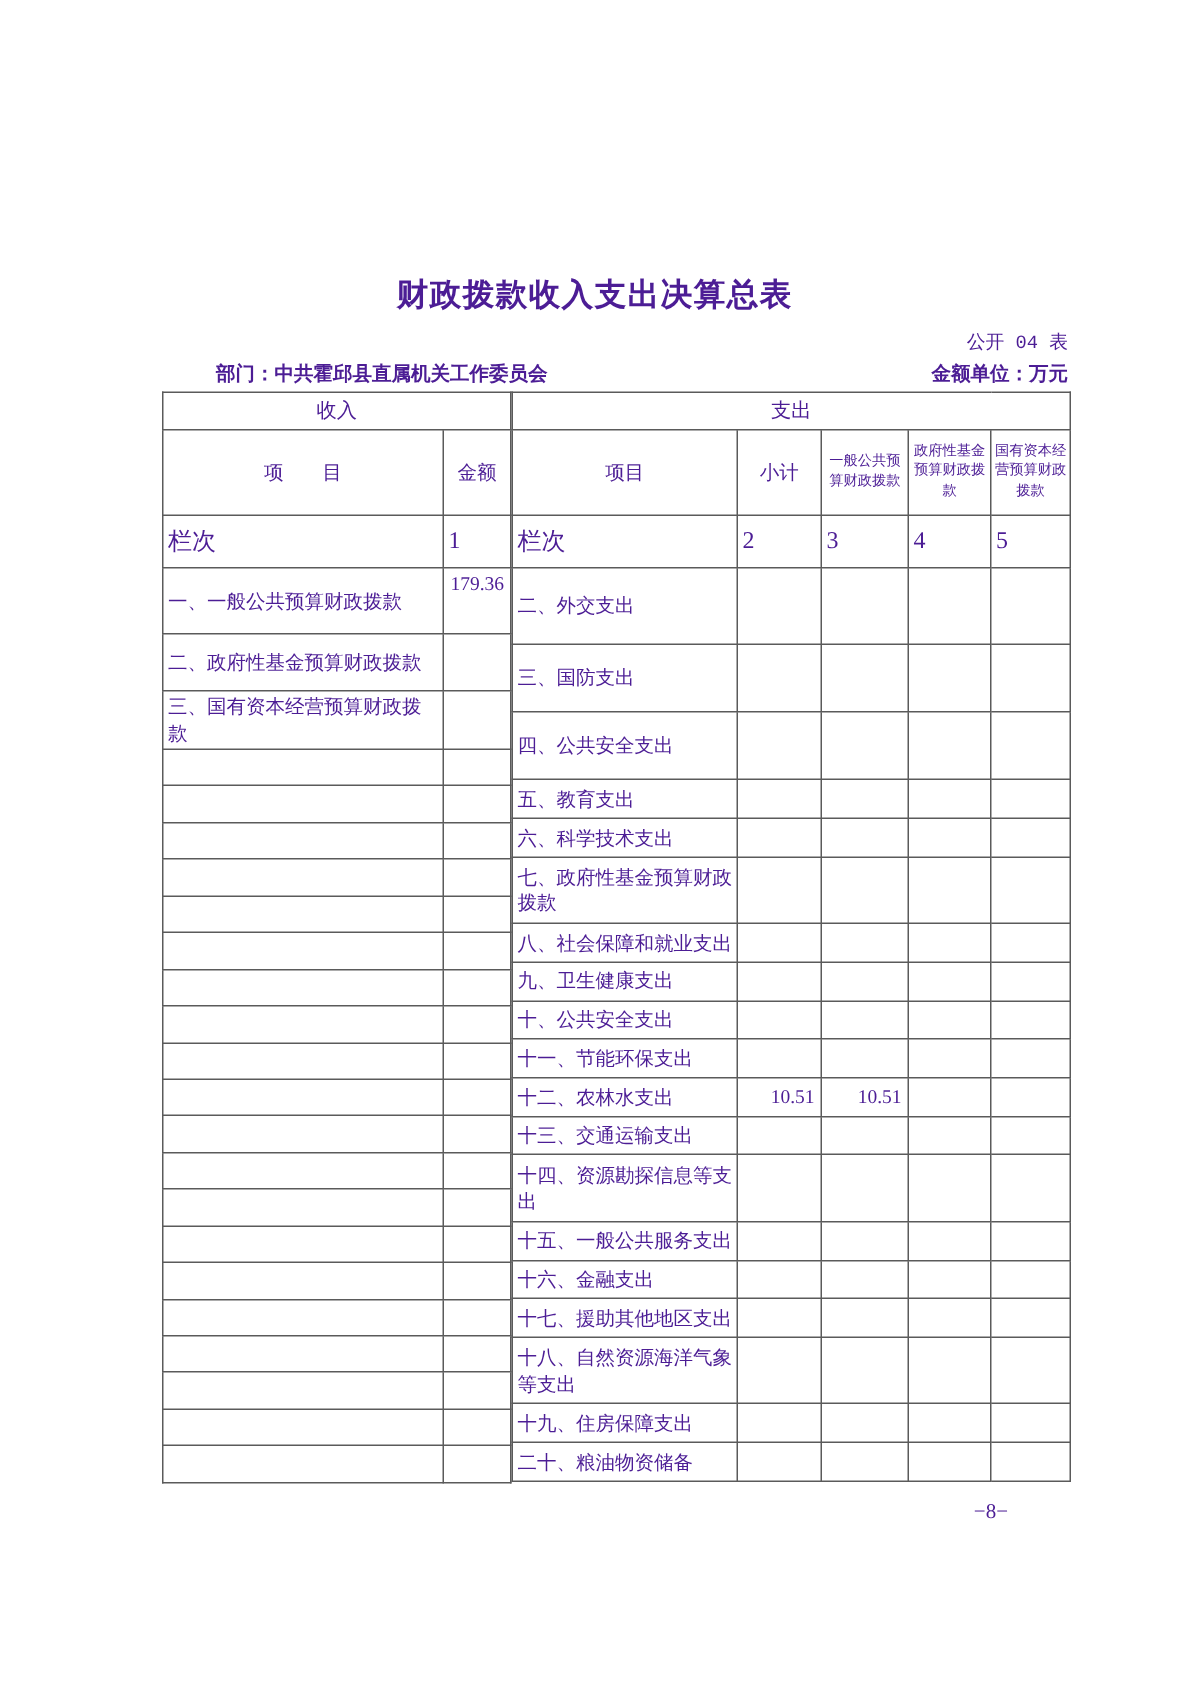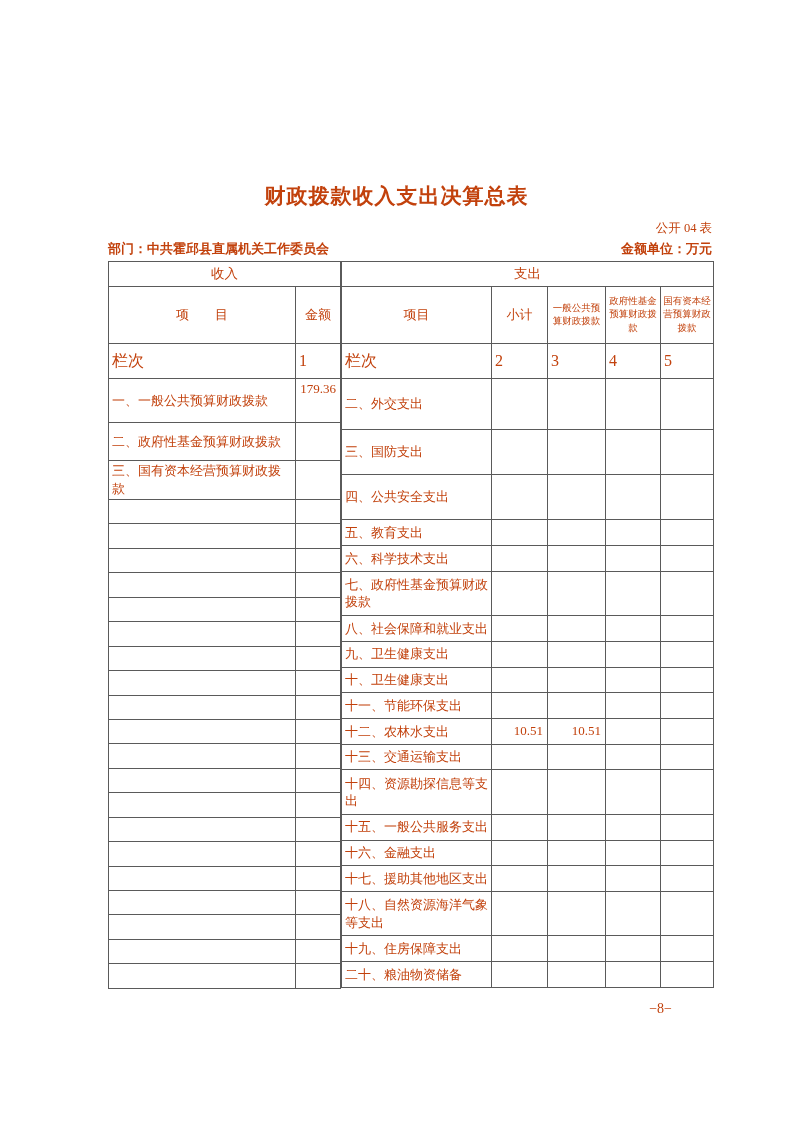--- a/index.html
+++ b/index.html
@@ -1,45 +1,46 @@
 <!DOCTYPE html>
 <html><head>
 <meta charset="utf-8">
 <style>
   html,body{margin:0;padding:0;background:#ffffff;}
   .sheet{
     position:relative;
     width:793px;height:1122px;
     background:#ffffff;
-    color:#c2410c;
+    color:#4c1d95;
     font-family:"Liberation Serif","DejaVu Serif",serif;
     overflow:hidden;
   }
   .title{
     padding-top:182px;
     text-align:center;
     font-size:21px;
     font-weight:bold;
     letter-spacing:1px;
     margin:0;
   }
-  .meta{width:604px;margin-left:108px;}
+  .meta{width:604px;margin-left:108px;font-family:Liberation Mono, monospace;}
   .form-code{
     text-align:right;
     font-size:12.5px;
     margin-top:10px;
   }
   .meta-line{
     display:flex;
     justify-content:space-between;
     align-items:flex-end;
     font-size:13px;
     font-weight:bold;
     margin-top:3px;
     margin-bottom:3px;
+    margin-left:36px;
   }
   .table-wrap{
     width:604px;
     margin-left:108px;
     display:flex;
     align-items:stretch;
   }
   table{
     border-collapse:collapse;
     table-layout:fixed;
@@ -298,21 +299,21 @@
     <td class="num"></td>
   </tr>
           <tr>
     <td class="item">九、卫生健康支出</td>
     <td class="num"></td>
     <td class="num"></td>
     <td class="num"></td>
     <td class="num"></td>
   </tr>
           <tr>
-    <td class="item">十、卫生健康支出</td>
+    <td class="item">十、公共安全支出</td>
     <td class="num"></td>
     <td class="num"></td>
     <td class="num"></td>
     <td class="num"></td>
   </tr>
           <tr>
     <td class="item">十一、节能环保支出</td>
     <td class="num"></td>
     <td class="num"></td>
     <td class="num"></td>

